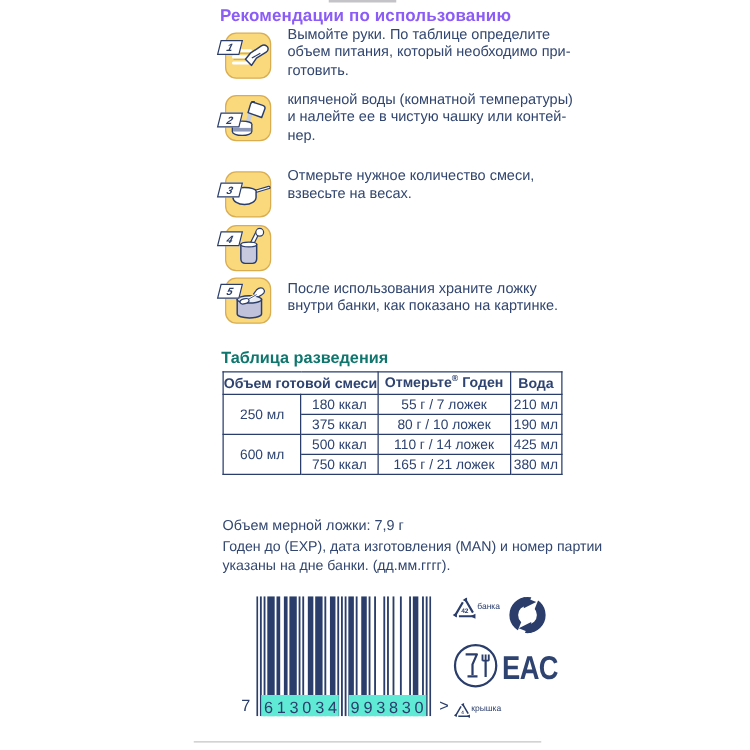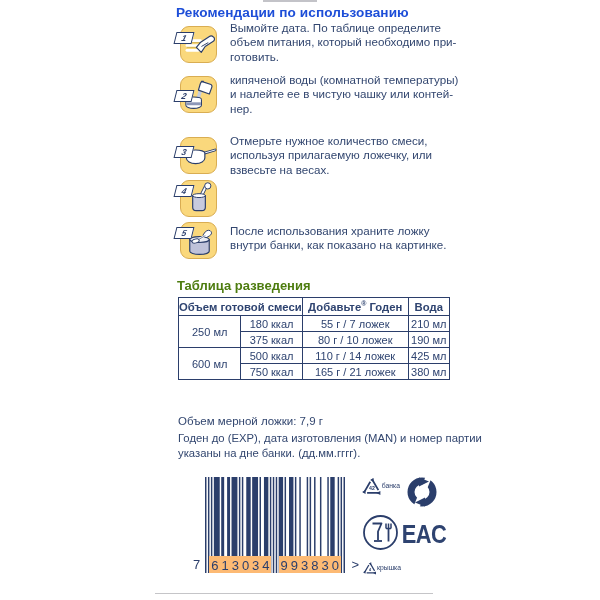--- a/index.html
+++ b/index.html
@@ -2,54 +2,54 @@
 <html><head>
 <meta charset="utf-8">
 <style>
   html,body{margin:0;padding:0;background:#fff;}
   .label{position:relative;width:600px;height:600px;background:#ffffff;overflow:hidden;
          font-family:"Liberation Sans",sans-serif;color:#2e4370;}
   .abs{position:absolute;}
 
   .top-mark{left:263px;top:0;width:54px;height:2px;background:#c3c3c8;}
 
-  .page-title{left:176px;top:5px;font-size:13.6px;font-weight:bold;color:#1d4ed8;letter-spacing:.1px;}
+  .page-title{left:176px;top:5px;font-size:13.6px;font-weight:bold;color:#8b5cf6;letter-spacing:.1px;}
 
   
   .step-icon{position:absolute;left:180px;width:37px;height:37px;background:#fad87c;
              border:1.4px solid #d9ad52;border-radius:9px;box-sizing:border-box;}
   .step-icon svg{position:absolute;left:0;top:0;overflow:visible;}
   .icon-1{top:26px}.icon-2{top:76px}.icon-3{top:137px}.icon-4{top:180px}.icon-5{top:222px}
   .badge{position:absolute;left:-6px;width:16px;height:10px;background:#fff;border:1px solid #2b3e6b;
          transform:skewX(-14deg);display:flex;align-items:center;justify-content:center;
          font-style:italic;font-weight:bold;font-size:8.5px;color:#2b3e6b;}
   .badge-1{top:5px}.badge-2{top:13px}.badge-3{top:8px}.badge-4{top:4px}.badge-5{top:4px}
 
   .step-text{position:absolute;left:230px;font-size:11.6px;line-height:14.4px;color:#32466f;}
   .text-1{top:21px}.text-2{top:73px}.text-3{top:134px}.text-4{top:181px}.text-5{top:224px}
 
-  .dilution-heading{left:177px;top:278px;font-size:13px;font-weight:bold;color:#4d7c0f;text-align:center;}
+  .dilution-heading{left:177px;top:278px;font-size:13px;font-weight:bold;color:#0f766e;text-align:center;}
 
   table.dilution{position:absolute;left:178px;top:297px;border-collapse:collapse;
                  border:1.5px solid #2b3e6b;table-layout:fixed;}
   table.dilution th,table.dilution td{border:1px solid #2b3e6b;text-align:center;vertical-align:middle;
                  padding:0;color:#2e4370;overflow:hidden;white-space:nowrap;}
   table.dilution th{font-size:11.3px;font-weight:bold;height:17px;}
   table.dilution td{font-size:11px;height:15px;}
   .cw1{width:60px}.cw2{width:59px}.cw3{width:105px}.cw4{width:40px}
   sup{font-size:7px;}
 
   .spoon-note{left:178px;top:375px;font-size:11.5px;color:#32466f;margin-top:40px;}
 
   .expiry{left:178px;top:431px;font-size:11.3px;line-height:14.6px;color:#32466f;}
 
   
   .barcode{left:205px;top:477px;width:140px;height:96px;}
   .barcode svg{position:absolute;left:0;top:0;}
-  .bstrip{position:absolute;bottom:0;height:17px;background:#fdba74;display:flex;
+  .bstrip{position:absolute;bottom:0;height:17px;background:#5eead4;display:flex;
           align-items:flex-end;justify-content:center;}
   .bstrip.left{left:4.4px;width:62px;}
   .bstrip.right{left:73.7px;width:62px;}
   .bdigits{font-size:13px;font-weight:500;color:#2b3e6b;letter-spacing:3px;margin-right:-3px;line-height:15px;}
   .blead{position:absolute;left:-12px;bottom:1px;font-size:13px;color:#2b3e6b;}
   .btrail{position:absolute;right:-14px;bottom:1px;font-size:13px;color:#2b3e6b;}
 
   
   .sym{position:absolute;display:flex;flex-direction:row;align-items:center;color:#2b3e6b;text-align:right;}
   .sym-can{left:362px;top:471px;width:38px;}
@@ -83,21 +83,21 @@
           <line x1="6" y1="21" x2="20" y2="21"></line>
       </g>
       <path d="M33 10c2 1.2 1.8 3.8-.2 5l-8 5-4 6-5-5 4-5 9-6c1.3-.9 3-1 4.2 0z" fill="#ffffff" stroke="#2b3e6b" stroke-width="1.2" stroke-linejoin="round"></path>
       <path d="M21 20l7-4" stroke="#2b3e6b" stroke-width="1" fill="none"></path>
     </svg>
     <span class="badge badge-1">
         <span>1</span>
       </span>
   </div>
   <div class="abs step-text text-1">
-    <div>Вымойте дата. По таблице определите</div>
+    <div>Вымойте руки. По таблице определите</div>
     <div>объем питания, который необходимо при-</div>
     <div>готовить.</div>
   </div>
 
   <div class="step-icon icon-2">
     <svg width="37" height="37" viewBox="0 0 38 38">
       <path d="M18 14l3.5 1.2-2.5 8-3.2-1.1z" fill="#c6cddd"></path>
       <path d="M21 4.5l9 3c1.6.5 2.2 1.6 1.6 3.2l-2.5 6.8-11.2-4 2-6.8c.4-1.5 1.3-2.5 3.1-2.2z" fill="#ffffff" stroke="#2b3e6b" stroke-width="1.2" stroke-linejoin="round"></path>
       <ellipse cx="13" cy="23" rx="8" ry="2.5" fill="#ffffff" stroke="#2b3e6b" stroke-width="1.1"></ellipse>
       <path d="M5 23v6c0 1.8 3.6 3.2 8 3.2s8-1.4 8-3.2v-6" fill="#ffffff" stroke="#2b3e6b" stroke-width="1.1"></path>
@@ -119,21 +119,20 @@
       <path d="M24 15.5l11-3.2" stroke="#ffffff" stroke-width="1" stroke-linecap="round"></path>
       <ellipse cx="15" cy="15.5" rx="9.5" ry="3.2" fill="#ffffff" stroke="#2b3e6b" stroke-width="1.2"></ellipse>
       <path d="M5.5 15.5v5c0 3.2 4.2 5.8 9.5 5.8s9.5-2.6 9.5-5.8v-5" fill="#ffffff" stroke="#2b3e6b" stroke-width="1.2"></path>
     </svg>
     <span class="badge badge-3">
         <span>3</span>
       </span>
   </div>
   <div class="abs step-text text-3">
     <div>Отмерьте нужное количество смеси,</div>
-    <div>используя прилагаемую ложечку, или</div>
     <div>взвесьте на весах.</div>
   </div>
 
   <div class="step-icon icon-4">
     <svg width="37" height="37" viewBox="0 0 38 38">
       <path d="M27 3.5c1.1.4.3 2-.4 3.1l-5 10-2.7-1 5-10c.7-1.4 2-2.5 3.1-2.1z" fill="#ffffff" stroke="#2b3e6b" stroke-width="1"></path>
       <circle cx="27.5" cy="5" r="3.2" fill="#ffffff" stroke="#2b3e6b" stroke-width="1"></circle>
       <path d="M12 15h13v12c0 2-1.5 3.5-3.5 3.5h-6c-2 0-3.5-1.5-3.5-3.5z" fill="#c7cade" stroke="#2b3e6b" stroke-width="1.2"></path>
       <ellipse cx="18.5" cy="15" rx="6.5" ry="2" fill="#ffffff" stroke="#2b3e6b" stroke-width="1"></ellipse>
     </svg>
@@ -159,21 +158,21 @@
     <div>После использования храните ложку</div>
     <div>внутри банки, как показано на картинке.</div>
   </div>
 
   <div class="abs dilution-heading">Таблица разведения</div>
 
   <table class="dilution">
     <tbody>
         <tr>
       <th colspan="2" class="cw12">Объем готовой смеси</th>
-      <th class="cw3"><span>Добавьте</span><sup>®</sup><span> Годен</span></th>
+      <th class="cw3"><span>Отмерьте</span><sup>®</sup><span> Годен</span></th>
       <th class="cw4">Вода</th>
     </tr>
     <tr>
       <td rowspan="2" class="cw1">250 мл</td>
       <td class="cw2">180 ккал</td>
       <td class="cw3">55 г / 7 ложек</td>
       <td class="cw4">210 мл</td>
     </tr>
     <tr>
       <td class="cw2">375 ккал</td>

